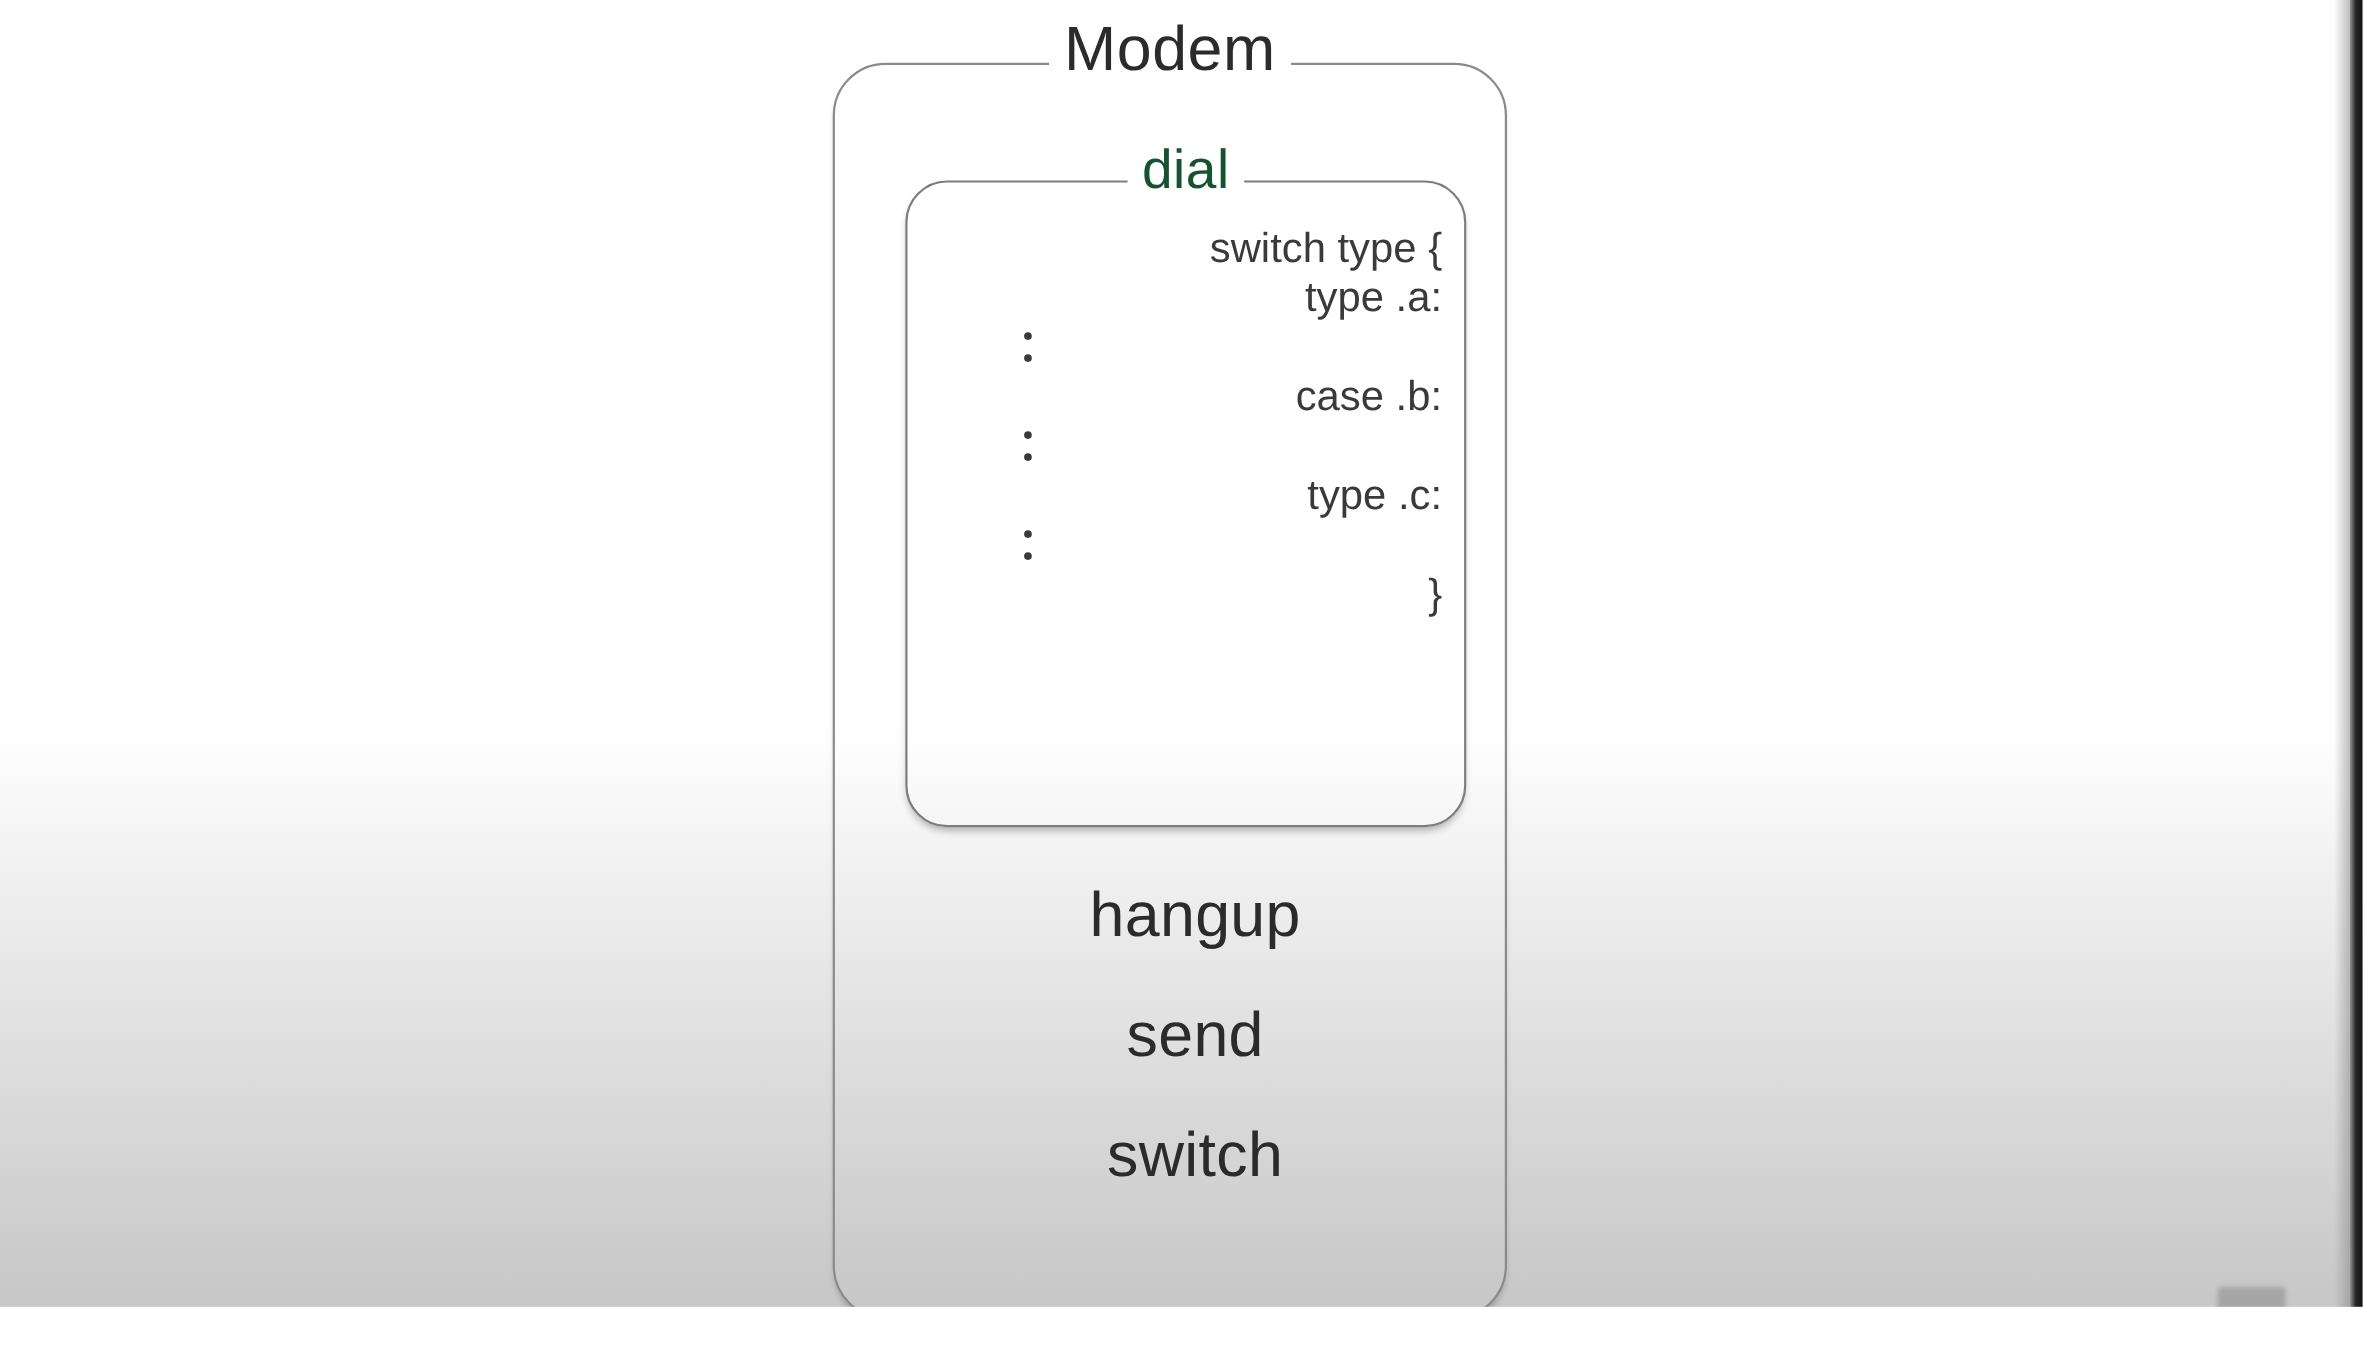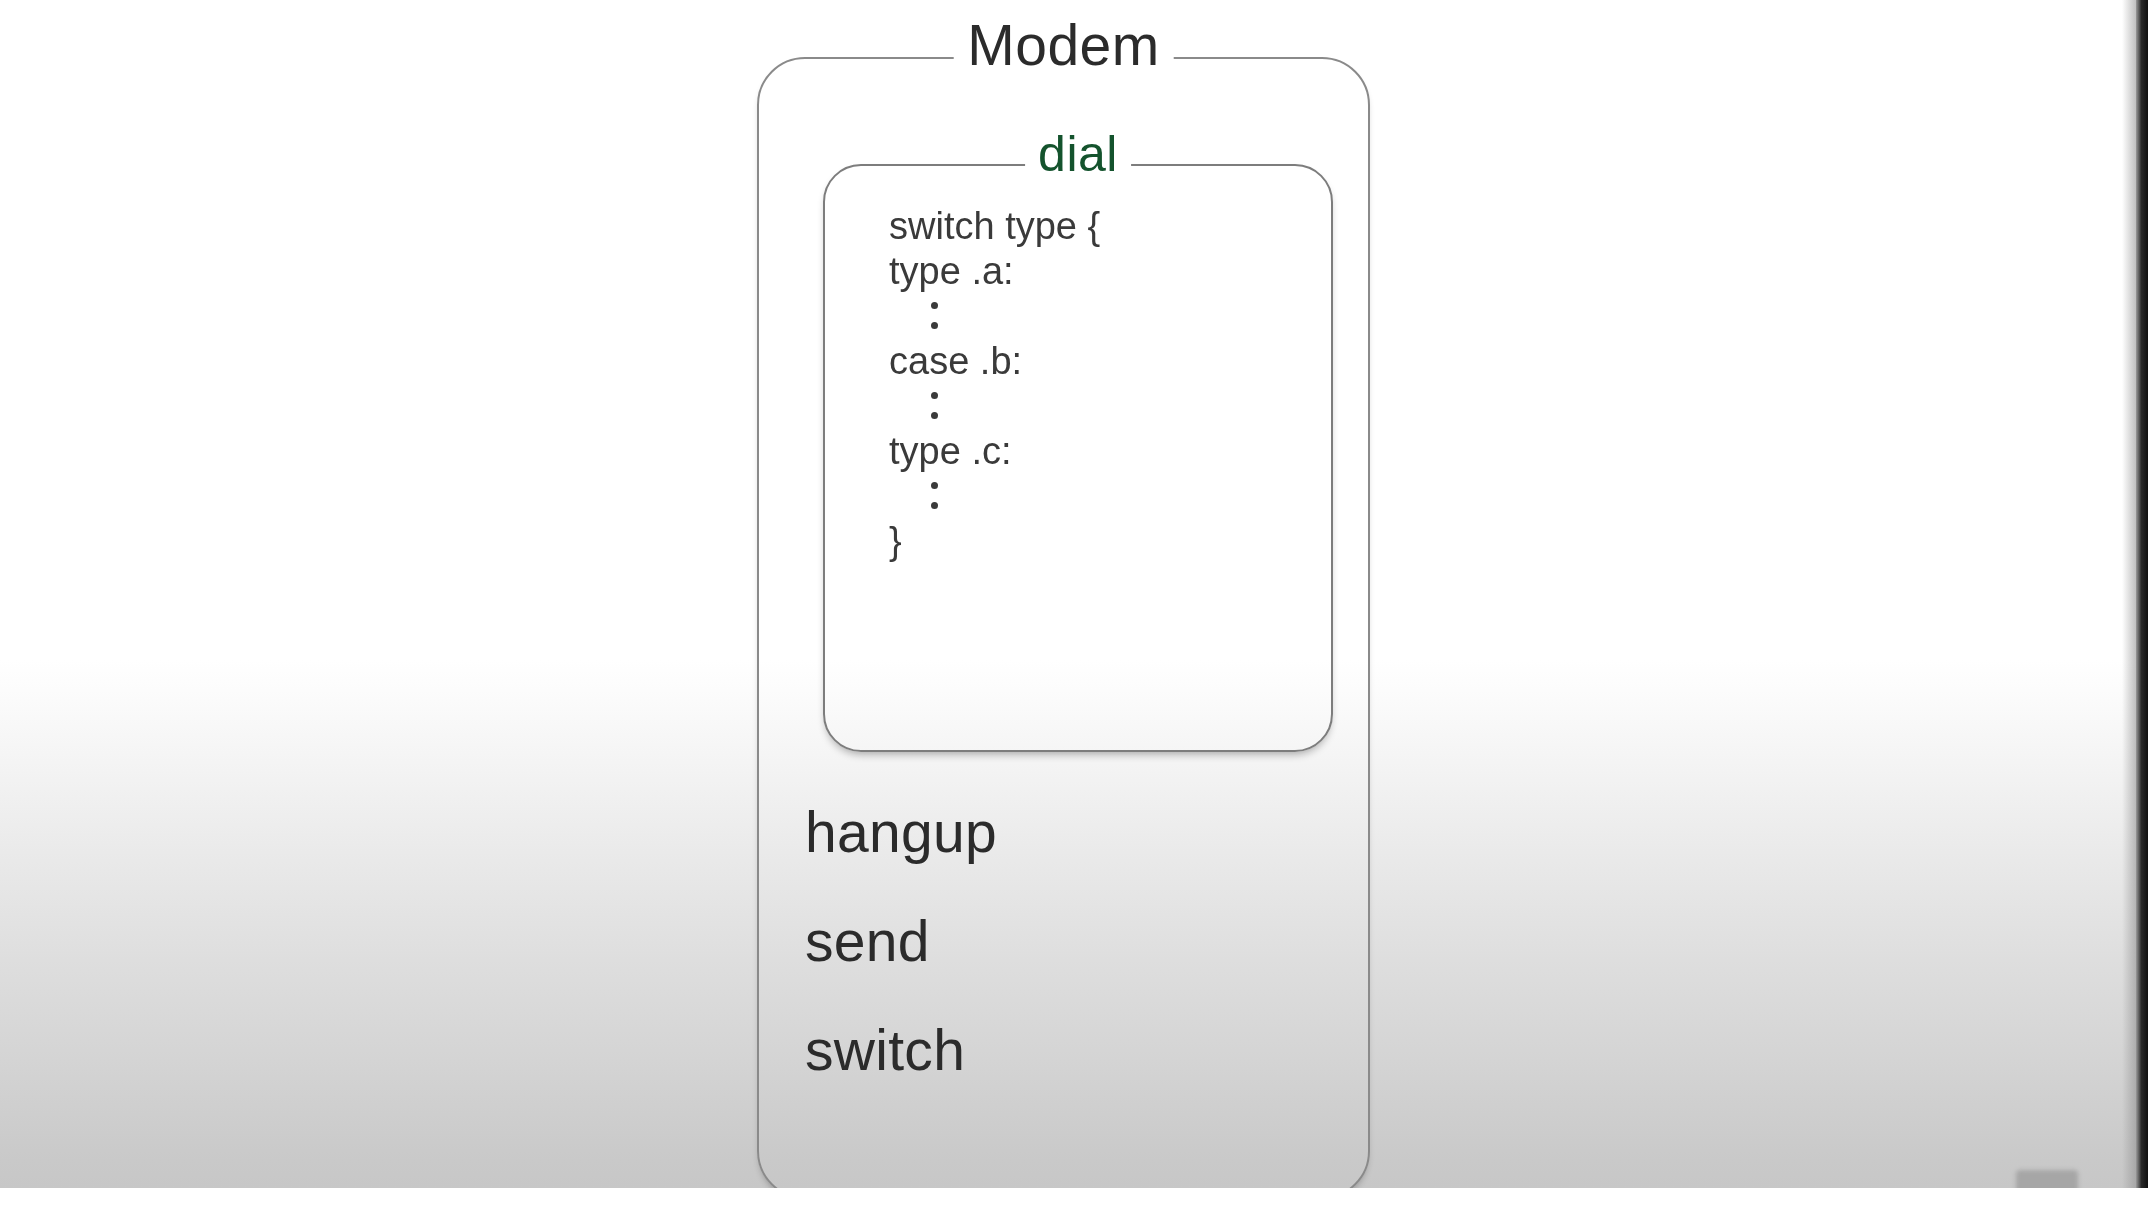--- a/index.html
+++ b/index.html
@@ -132,20 +132,21 @@
     font-size: 38px;
     line-height: 1.0;
     color: #3a3a3a;
     font-weight: 400;
   }
 
   .code-line {
     white-space: pre;
     height: 45px;
     line-height: 45px;
+    text-align: right;
   }
 
   
   .code-ellipsis {
     height: 45px;
     position: relative;
     padding-left: 40px;
   }
   .code-ellipsis .dot {
     position: absolute;
@@ -157,21 +158,21 @@
   }
   .code-ellipsis .dot.d1 { top: 8px; }
   .code-ellipsis .dot.d2 { top: 28px; }
 
   
   #method-list {
     position: absolute;
     left: 0;
     right: 0;
     top: 745px;
-    text-align: left;
+    text-align: center;
     margin-left: 46px;
   }
 
   .method-item {
     font-size: 57px;
     line-height: 1.0;
     color: #2b2b2b;
     font-weight: 400;
     margin-bottom: 52px;
     letter-spacing: 0.3px;

